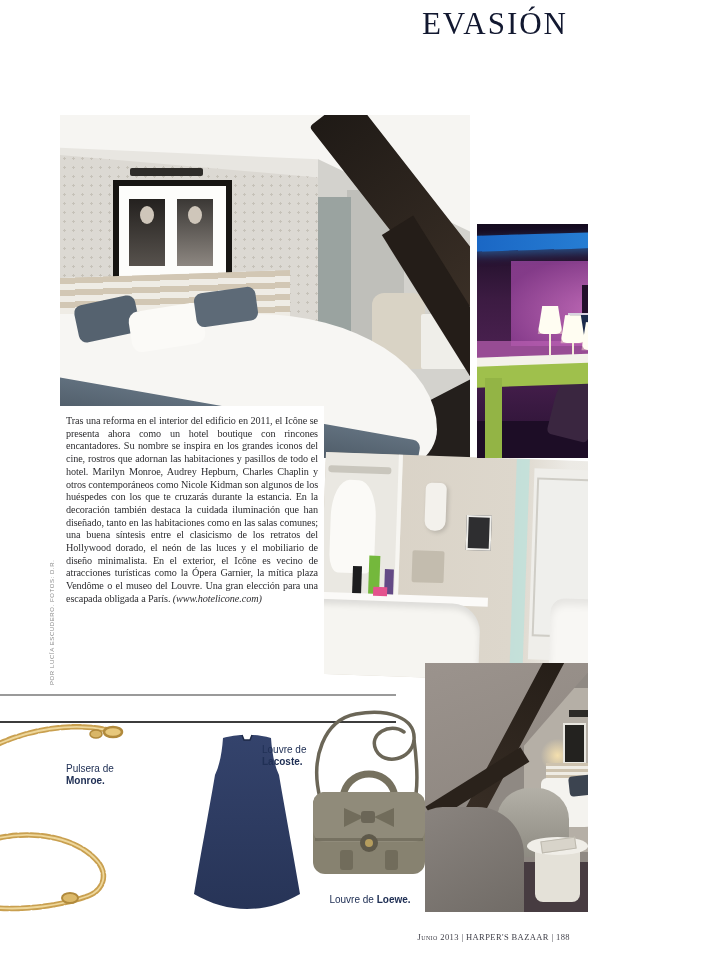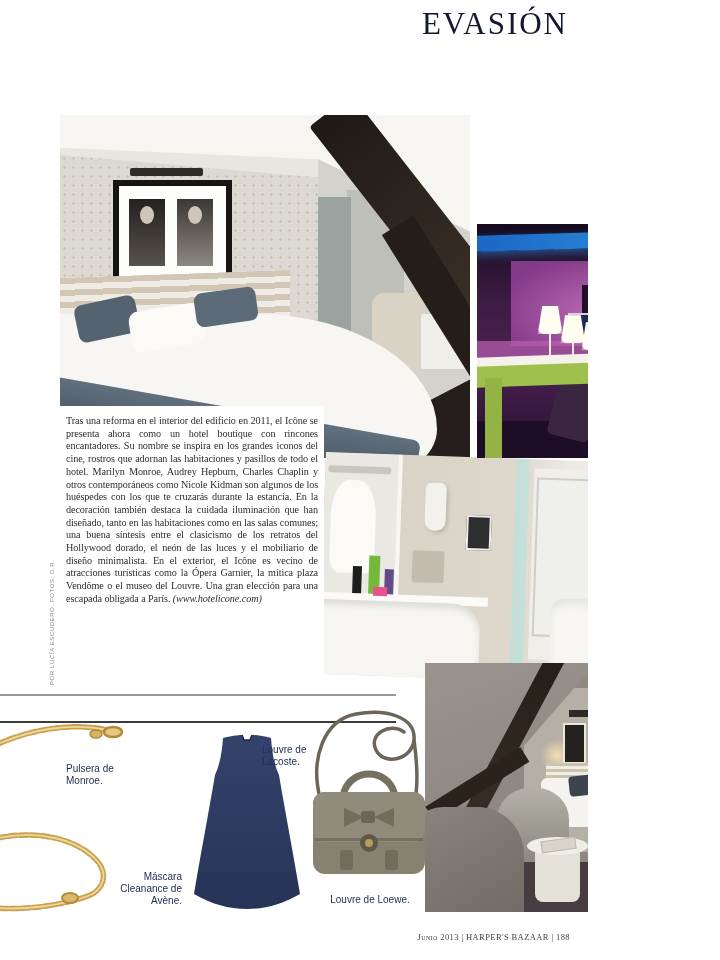--- a/index.html
+++ b/index.html
@@ -139,21 +139,21 @@
     font-family:"Liberation Serif",serif;}
   .article-body{margin-top:5px;width:252px;font-size:10.2px;line-height:12.7px;color:#2d2d30;
     text-align:justify;letter-spacing:-.1px;}
   .article-web{font-style:italic;}
 
   
   .rule-grey{left:0;top:694px;width:396px;height:2px;background:#9a9a9a;z-index:5;}
   .rule-dark{left:0;top:721px;width:396px;height:2px;background:#3c3c3c;z-index:5;}
   .prod-label{font-family:"Liberation Sans",sans-serif;font-size:10px;line-height:12px;
     color:#203055;z-index:6;}
-  .prod-label b{font-weight:400;}
+  .prod-label b{font-weight:700;}
   .lbl-bracelet{left:66px;top:763px;width:110px;}
   .lbl-mask{left:96px;top:871px;width:86px;text-align:right;}
   .lbl-dress{left:262px;top:744px;width:72px;}
   .lbl-bag{left:300px;top:894px;width:140px;text-align:center;}
   .bracelet-svg{left:0;top:710px;width:186px;height:205px;z-index:5;}
   .dress-svg{left:186px;top:728px;width:122px;height:192px;z-index:5;}
   .bag-svg{left:304px;top:702px;width:130px;height:195px;z-index:5;}
 
   
   .tube{left:118px;top:742px;width:62px;height:138px;background:#fff;border:1px solid #dedbd4;
@@ -289,25 +289,20 @@
     <path d="M-2,128 C36,120 78,128 98,152 C108,164 104,180 88,186 C60,196 24,200 -2,198" fill="none" stroke="#eed79b" stroke-width="1.8"></path>
     <ellipse cx="70" cy="188" rx="8" ry="5" fill="#dcb96a" stroke="#b18a3c" stroke-width="2"></ellipse>
   </svg>
 
   <div class="abs prod-label lbl-bracelet">
     <span>Pulsera de</span><br>
     <b>Monroe.</b>
   </div>
 
 
-  <div class="abs prod-label lbl-mask">
-    <span>Máscara</span><br>
-    <span>Cleanance de</span><br>
-    <b>Avène.</b>
-  </div>
 
   <svg class="abs dress-svg" viewBox="0 0 122 192">
     <defs>
       <linearGradient id="dg" x1="0" y1="0" x2="0" y2="1">
         <stop offset="0" stop-color="#34436c"></stop>
           <stop offset="1" stop-color="#273457"></stop>
       </linearGradient>
     </defs>
     <path d="M37,10 C44,8 52,7 56,7 L58,12 L64,12 L66,7 C70,7 78,8 85,10 C86,24 88,36 93,47 C100,88 108,130 114,166 C80,186 42,186 8,166 C14,130 22,88 29,47 C34,36 36,24 37,10 Z" fill="url(#dg)"></path>
     <path d="M56,7 L58,12 L64,12 L66,7" fill="none" stroke="#1d2946" stroke-width="1.5"></path>

